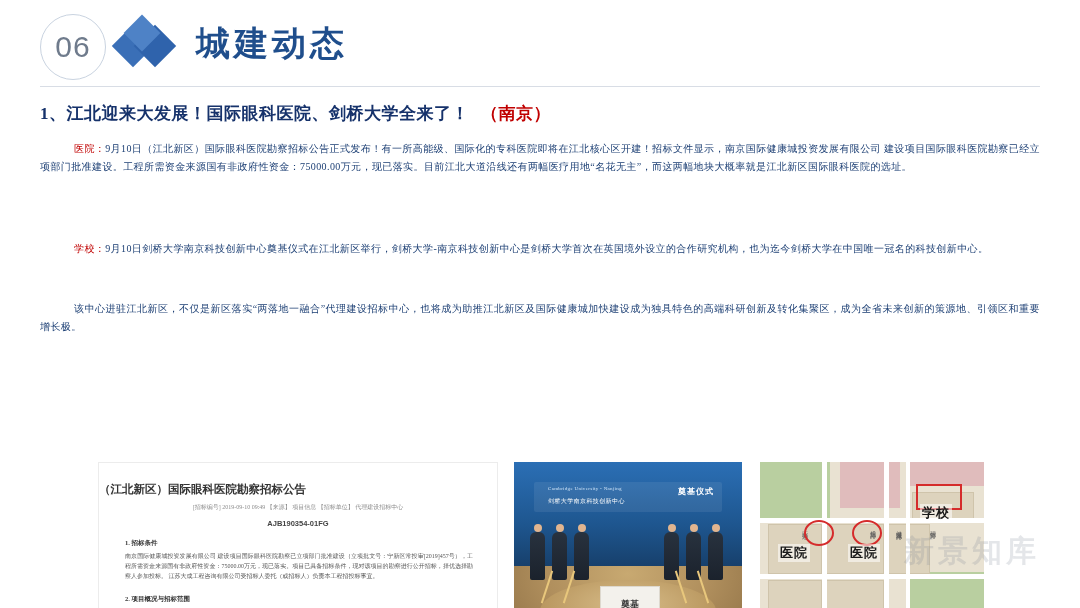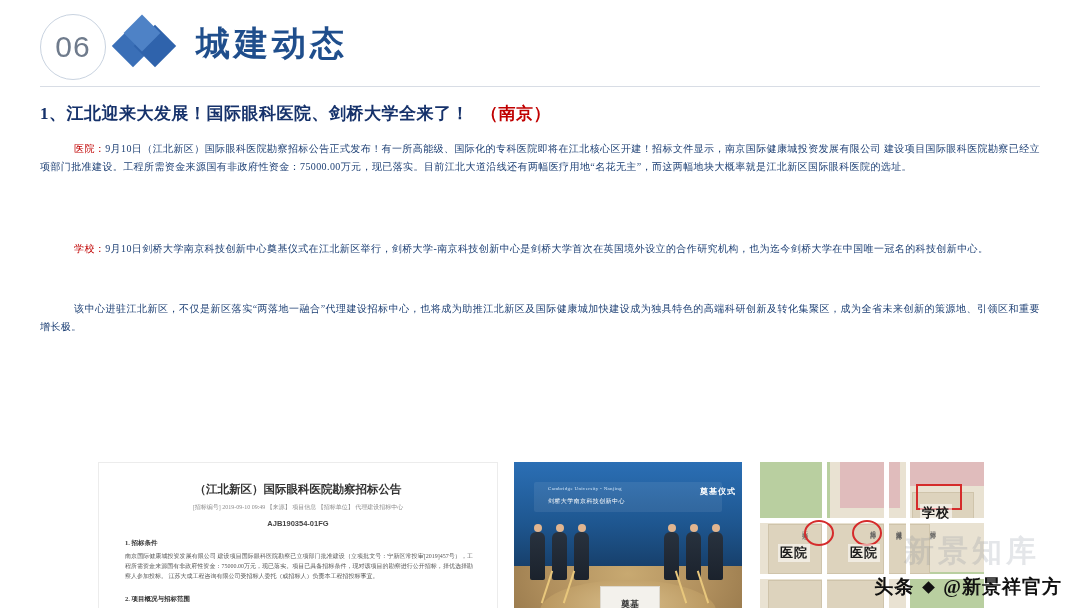--- a/index.html
+++ b/index.html
@@ -157,21 +157,20 @@
     height: 186px;
     background: #ffffff;
     border: 1px solid #ececec;
     overflow: hidden;
   }
   .notice-title {
     position: absolute;
     top: 19px;
     left: 0;
     width: 398px;
-    text-align: center;
     font-size: 11.5px;
     font-weight: bold;
     color: #333;
   }
   .notice-sub {
     position: absolute;
     top: 40px;
     left: 0;
     width: 398px;
     text-align: center;
@@ -238,21 +237,21 @@
   }
   .photo .bd-text2 {
     position: absolute;
     left: 34px; top: 35px;
     font-size: 6px;
     color: #ffffff;
     letter-spacing: 0.4px;
   }
   .photo .bd-badge {
     position: absolute;
-    right: 6px; top: 24px;
+    right: 28px; top: 24px;
     font-size: 8px;
     color: #fff;
     font-weight: bold;
     letter-spacing: 1px;
   }
   .photo .ground {
     position: absolute;
     left: 0; top: 104px;
     width: 228px; height: 82px;
     background: radial-gradient(ellipse at 50% 10%, #c8a971 0%, #b08f5d 50%, #8d6f44 100%);
@@ -507,19 +506,14 @@
 
         <div class="map-lbl" style="left:160px;top:42px;">学校</div>
         <div class="map-lbl" style="left:18px; top:82px;">医院</div>
         <div class="map-lbl" style="left:88px; top:82px;">医院</div>
       </div>
 
     </div>
   </div>
 
   <div class="ghost-watermark">新景知库</div>
-  <div class="footer-brand">
-    <span class="tt">头条</span>
-    <span class="dot"></span>
-    <span class="acct">@新景祥官方</span>
-  </div>
 
 </div>
 
 </body></html>

